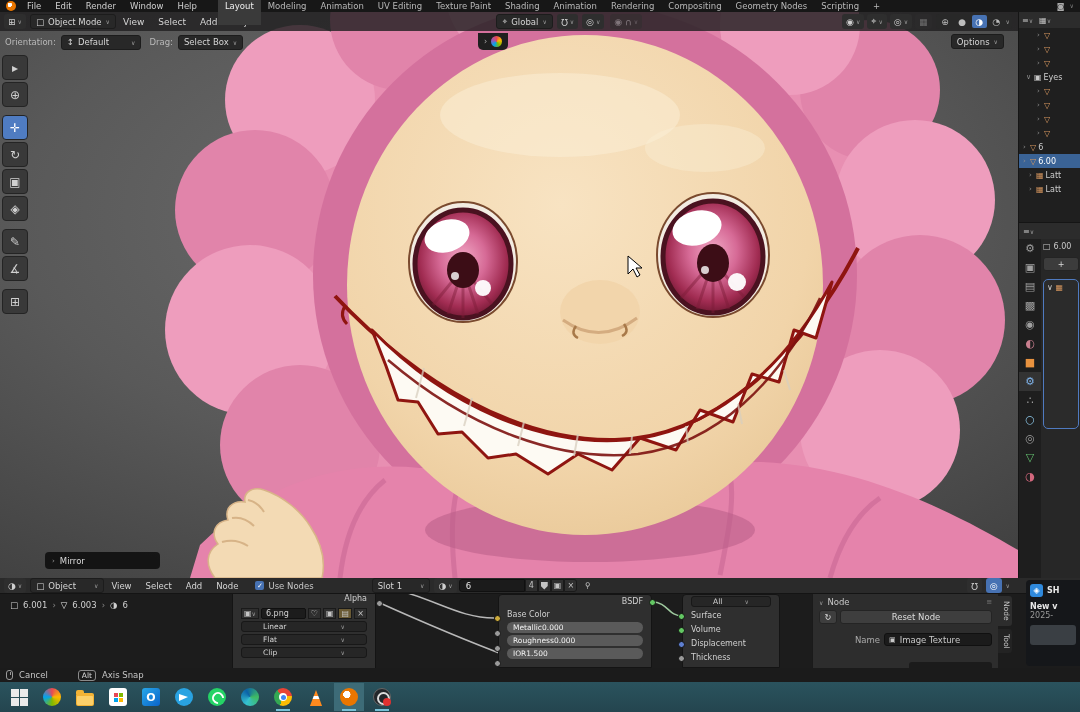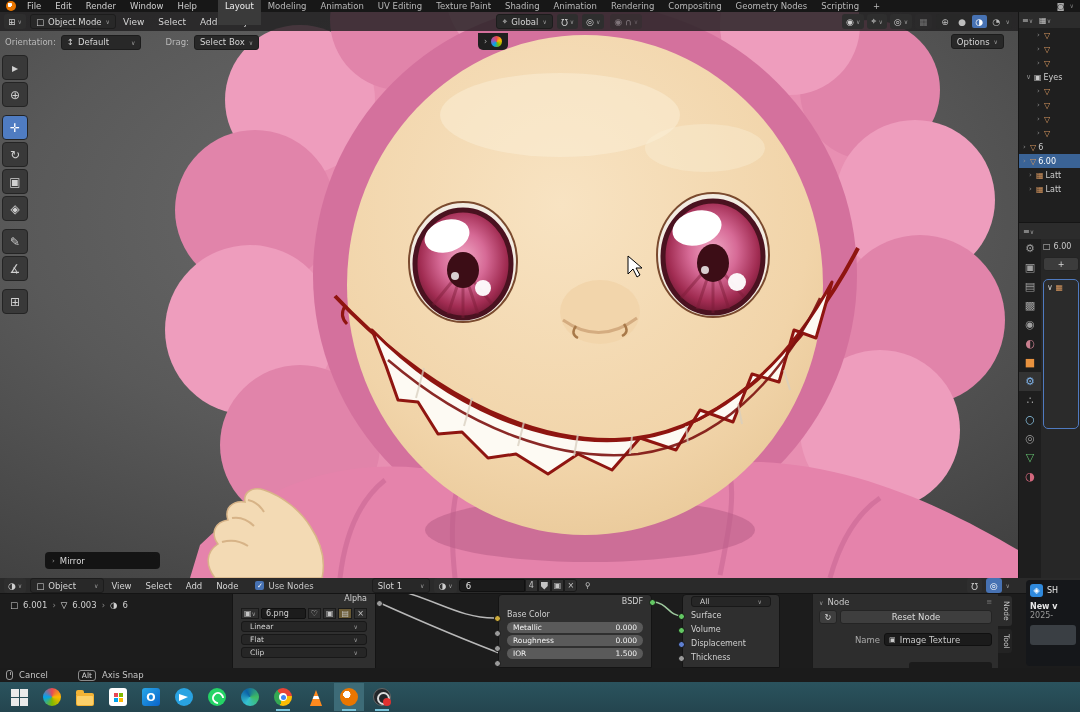--- a/index.html
+++ b/index.html
@@ -74,23 +74,23 @@
     display:inline-flex; align-items:center; justify-content:center; margin-right:4px;}
   .namefield { background:#1b1b1b; border:1px solid #101010; border-radius:3px 0 0 3px; height:13px;
     display:flex; align-items:center; padding:0 6px; color:#e8e8e8; width:66px;}
   .minibtn { background:#2f2f2f; border:1px solid #1a1a1a; height:13px; min-width:13px; display:inline-flex;
     align-items:center; justify-content:center; font-size:8px; color:#c5c5c5; padding:0 2px;}
   .canvas { position:absolute; left:0; top:16px; width:1080px; height:74px; background:#1c1c1c;}
   .node { position:absolute; background:#2f2f2f; border:1px solid #141414; border-radius:4px 4px 0 0; font-size:8px; color:#d0d0d0;}
   .nrow { height:13px; display:flex; align-items:center; padding:0 8px; }
   .nrow.right { justify-content:flex-end; }
   .slider { background:#5a5a5a; border-radius:7px; height:11px; flex:1; display:flex; align-items:center;
-    justify-content:space-between; padding:0 6px; color:#f2f2f2; font-size:7.5px;}
+    padding:0 6px; color:#f2f2f2; font-size:7.5px;}
   .ndd { background:#262626; border:1px solid #181818; border-radius:3px; height:11px; flex:1; display:flex;
-    align-items:center; justify-content:space-between; padding:0 8px; font-size:7.5px; color:#d5d5d5;}
+    align-items:center; justify-content:space-between; padding:0 21px; font-size:7.5px; color:#d5d5d5;}
   .sock { position:absolute; width:7px; height:7px; border-radius:50%; border:1px solid #111; z-index:6;}
   .npanel { position:absolute; left:812px; top:0; width:186px; height:74px; background:#2d2d2d; border-left:1px solid #1a1a1a; font-size:8.5px;}
   .npanel .btn { background:#3e3e3e; border:1px solid #242424; border-radius:3px; height:14px;
     display:flex; align-items:center; justify-content:center; color:#ddd;}
   .vtabs { position:absolute; left:998px; top:0; width:14px; height:74px; display:flex; flex-direction:column; gap:3px; padding-top:2px;}
   .vtab { writing-mode:vertical-rl; font-size:7.5px; color:#c5c5c5; background:#232323; border-radius:0 3px 3px 0;
     padding:5px 1px; text-align:center;}
   .vtab.active { background:#2d2d2d; }
   .notif { position:absolute; right:0; top:2px; width:54px; height:86px; background:#15171a; border-radius:4px 0 0 4px;
     padding:4px; font-size:8px; color:#e8e8e8; z-index:8;}
@@ -327,21 +327,21 @@
     </span>
   </div>
 
   <div class="vp-row2">
     <span style="margin-left:5px;color:#b9b9b9">Orientation:</span>
     <span class="dd" style="margin-left:5px;pointer-events:auto">
       <span>↕</span>
       <span>Default</span>
         <span class="caret" style="margin-left:18px">∨</span>
     </span>
-    <span style="margin-left:24px;color:#b9b9b9">Drag:</span>
+    <span style="margin-left:8px;color:#b9b9b9">Drag:</span>
     <span class="dd" style="margin-left:5px;pointer-events:auto">
       <span>Select Box</span>
         <span class="caret">∨</span>
     </span>
   </div>
 
   <span class="dd options-dd">
     <span>Options</span>
       <span class="caret">∨</span>
   </span>
@@ -643,21 +643,21 @@
 
     <div class="vtabs">
       <div class="vtab active">Node</div>
       <div class="vtab">Tool</div>
     </div>
   </div>
 
   <div class="notif">
     <div class="flex" style="gap:4px">
       <span class="appico">◈</span>
-      <span style="font-weight:normal">SH</span>
+      <span style="font-weight:bold">SH</span>
     </div>
     <div style="font-weight:bold;margin-top:5px">New v</div>
     <div style="color:#9a9a9a">2025-</div>
     <div class="nbtn"></div>
   </div>
 </div>
 
 <div class="statusbar">
   <span class="mouse-ico"></span>
   <span>Cancel</span>

